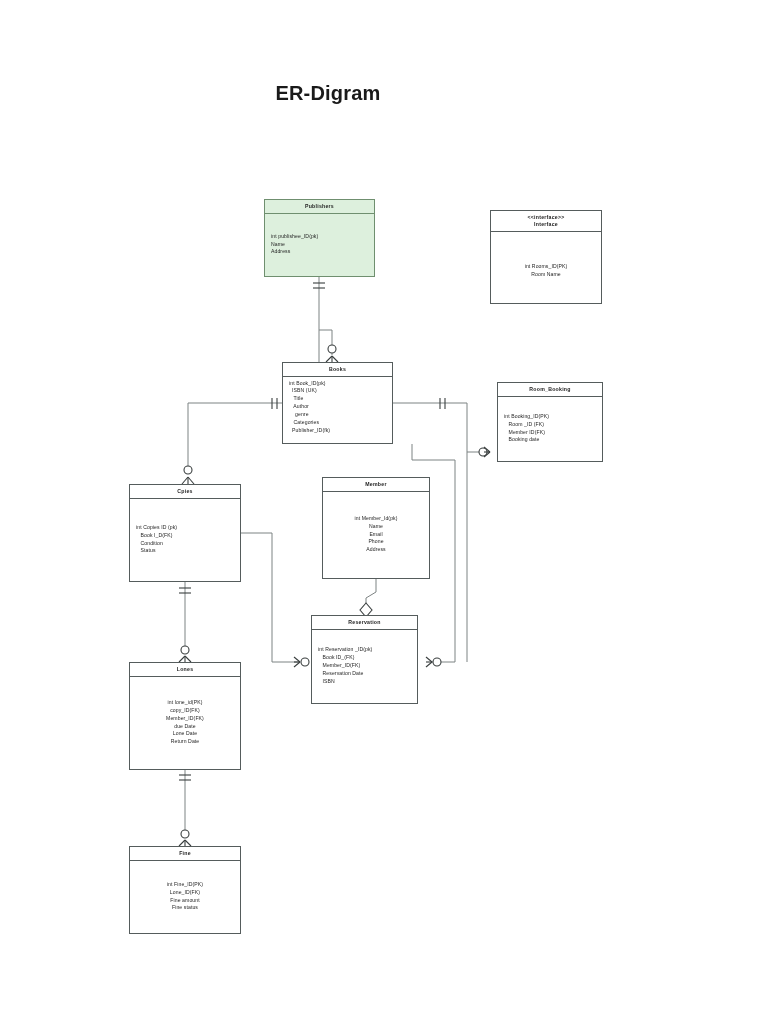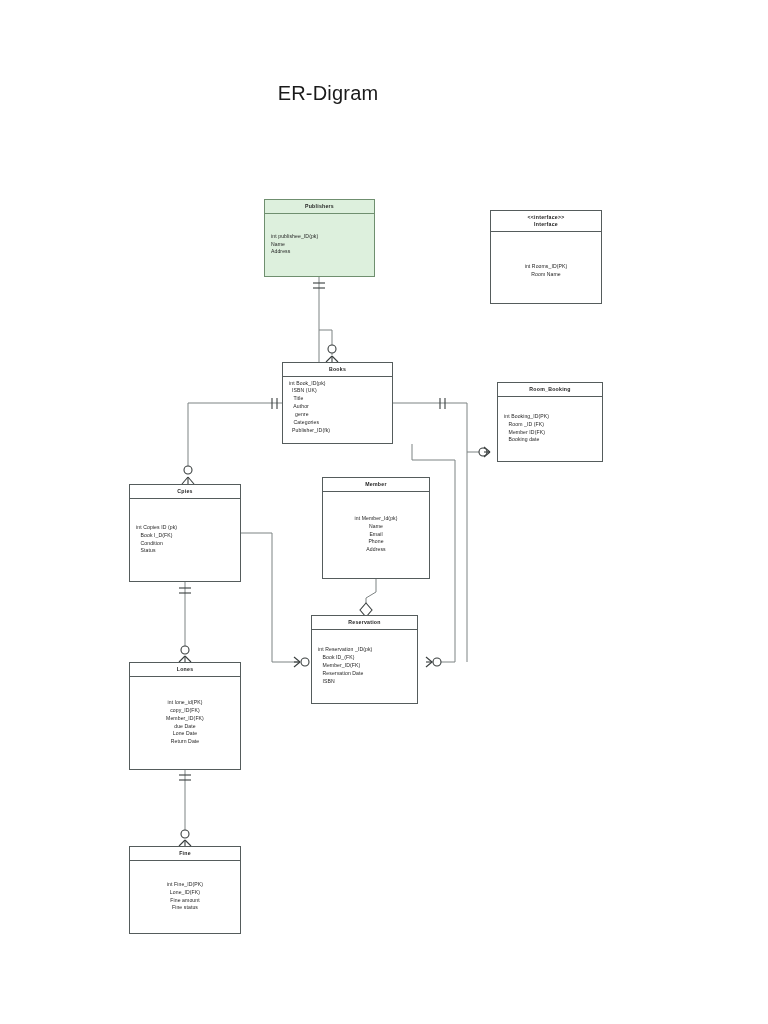--- a/index.html
+++ b/index.html
@@ -32,20 +32,21 @@
 
   .diagram-title {
     position: absolute;
     left: 0;
     top: 82px;
     width: 656px;
     text-align: center;
     font-size: 20px;
     color: #1a1a1a;
     letter-spacing: 0.2px;
+    font-weight: bold;
   }
 
   
   .entity {
     position: absolute;
     box-sizing: border-box;
     border: 1px solid #555c5c;
     background: #ffffff;
     z-index: 5;
   }

